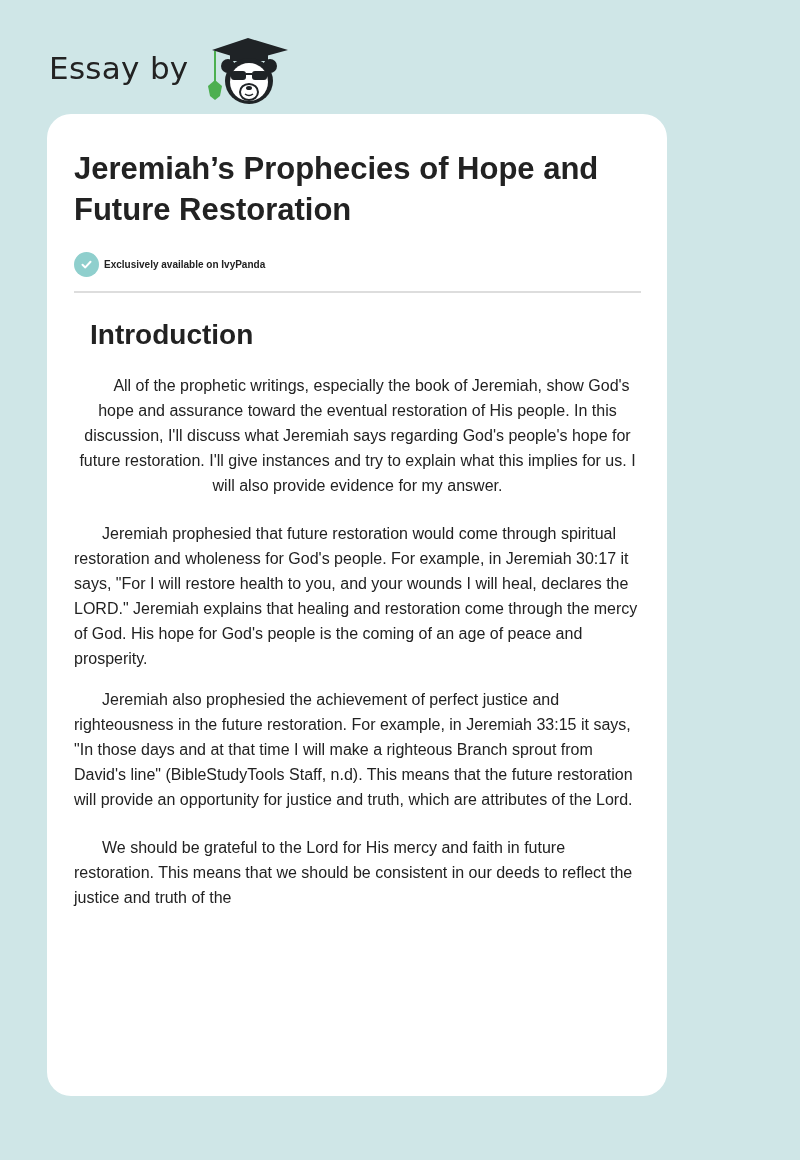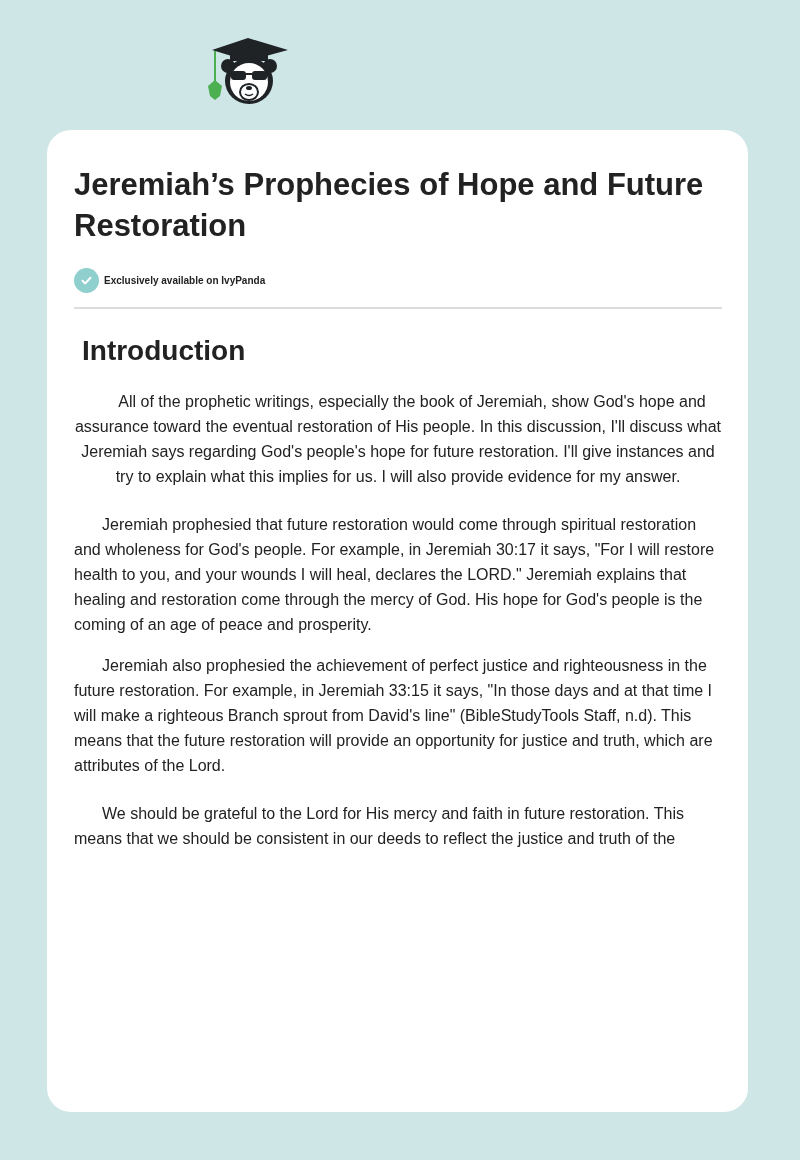--- a/index.html
+++ b/index.html
@@ -33,22 +33,22 @@
       position: absolute;
       left: 296px; top: 55px;
       font-family: "DejaVu Serif", serif;
       font-weight: bold;
       font-size: 29px;
       color: #222;
     }
     .brand sup { font-size: 13px; vertical-align: top; position: relative; top: -2px; }
     .card {
       position: absolute;
-      left: 47px; top: 130px;
-      width: 701px; height: 982px;
+      left: 47px; top: 114px;
+      width: 620px; height: 982px;
       background: #fff;
       border-radius: 24px;
       overflow: hidden;
     }
     .card-inner { padding: 34px 26px 0 27px; }
     h1 {
       margin: 0;
       font-size: 31px;
       line-height: 41px;
       font-weight: bold;
@@ -61,38 +61,39 @@
     }
     .check-icon {
       width: 25px; height: 25px; border-radius: 50%;
       background: #8fcfcd;
       display: flex; align-items: center; justify-content: center;
       margin-right: 5px;
     }
     .exclusive-label { font-size: 10px; font-weight: bold; color: #222; }
     .divider { height: 2px; background: #dddddd; margin-top: 14px; }
     h2 {
-      margin: 8px;
+      margin: 16px;
       font-size: 28px;
       line-height: 40px;
       font-weight: bold;
       color: #222;
     }
     p {
       margin: 0;
       font-size: 16px;
       line-height: 25px;
       color: #222;
       text-indent: 28px;
     }
   </style>
 </head>
 <body>
 
 <div class="header">
+  <span class="essay-by">Essay by</span>
   <svg class="logo-icon" viewBox="0 0 92 72">
 
     <polygon points="10,14 46,2 86,14 46,25" fill="#1f2326"></polygon>
     <rect x="28" y="15" width="38" height="10" fill="#1f2326"></rect>
 
     <line x1="13" y1="15" x2="13" y2="52" stroke="#4caf50" stroke-width="2"></line>
     <path d="M6,50 L13,44 L20,50 L18,60 L13,64 L8,60 Z" fill="#4caf50"></path>
 
     <circle cx="26" cy="30" r="7" fill="#1f2326"></circle>
     <circle cx="68" cy="30" r="7" fill="#1f2326"></circle>

